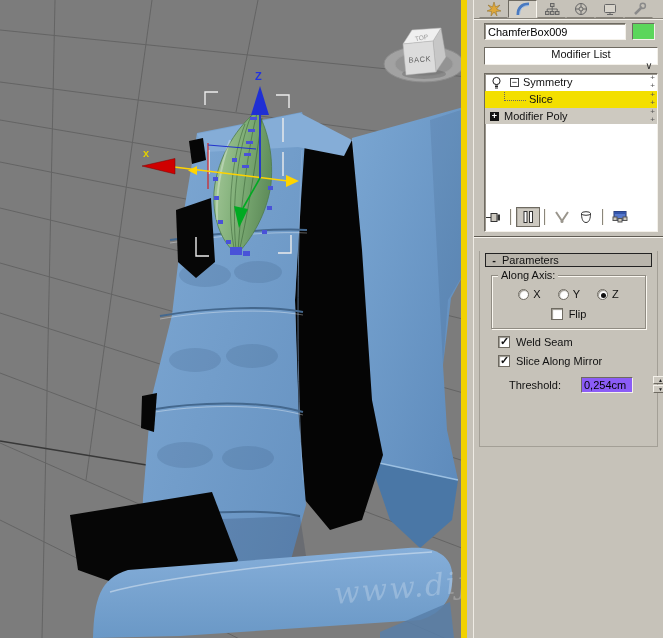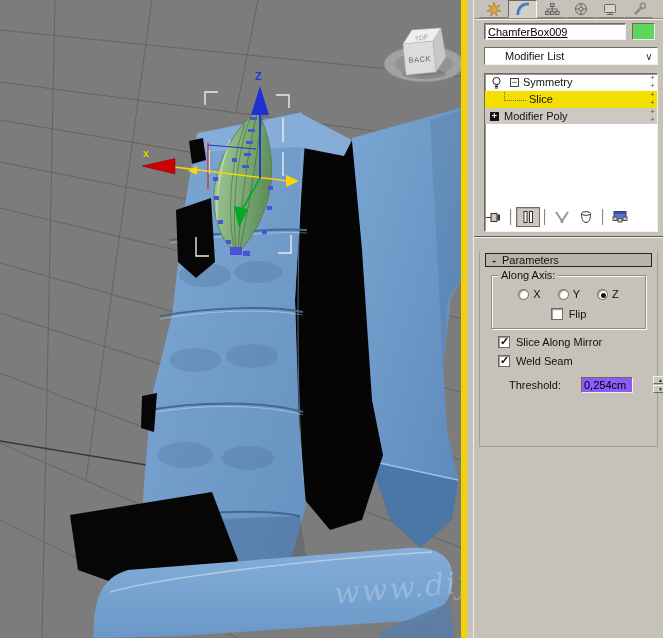--- a/index.html
+++ b/index.html
@@ -7,23 +7,23 @@
   .screen{position:relative;width:663px;height:638px;overflow:hidden;font-family:"Liberation Sans",sans-serif;background:#c6c2b9;}
   
   .viewport{position:absolute;left:0;top:0;width:467px;height:638px;background:#7c7c7c;overflow:hidden;border-right:6px solid #f2d200;}
   .viewport svg{display:block;}
   
   .panel{position:absolute;left:473px;top:0;width:190px;height:638px;background:#c6c2b9;border-left:1px solid #efece5;font-size:11px;color:#111;}
   .tabs{position:absolute;left:5px;top:0;height:18px;display:flex;}
   .tab{width:29px;height:18px;display:flex;align-items:center;justify-content:center;border:1px solid #c6c2b9;border-bottom:1px solid #88847b;}
   .tab.active{background:#d3cfc6;border-color:#6e6a61 #fbf8f1 #d3cfc6 #6e6a61;}
   .tabline{position:absolute;left:0;top:18px;width:190px;border-top:1px solid #88847b;border-bottom:1px solid #f5f2eb;}
-  .namefield{position:absolute;left:10px;top:23px;width:142px;height:17px;background:#fff;border:1px solid;border-color:#6e6a61 #f4f1ea #f4f1ea #6e6a61;box-shadow:inset 1px 1px 0 #9a968d;font:11px "Liberation Sans",sans-serif;padding:0 3px;color:#000;text-decoration:underline;}
+  .namefield{position:absolute;left:10px;top:23px;width:142px;height:17px;background:#fff;border:1px solid;border-color:#6e6a61 #f4f1ea #f4f1ea #6e6a61;box-shadow:inset 1px 1px 0 #9a968d;font:11px "Liberation Sans",sans-serif;padding:0 3px;color:#000;}
   .swatch{position:absolute;left:158px;top:23px;width:23px;height:17px;border:1px solid;border-color:#6e6a61 #f4f1ea #f4f1ea #6e6a61;background:#5bd65b;}
-  .combo{position:absolute;left:10px;top:47px;width:174px;height:18px;background:#fff;border:1px solid;border-color:#6e6a61 #f4f1ea #f4f1ea #6e6a61;display:flex;align-items:center;padding-left:20px;}
+  .combo{position:absolute;left:10px;top:47px;width:174px;height:18px;background:#fff;border:1px solid;border-color:#6e6a61 #f4f1ea #f4f1ea #6e6a61;display:flex;align-items:center;padding-left:20px;flex-direction:column;}
   .combo .arrow{margin-left:auto;width:16px;text-align:center;color:#333;font-size:10px;}
   .stack{position:absolute;left:10px;top:73px;width:174px;height:159px;background:#fff;border:1px solid;border-color:#6e6a61 #f4f1ea #f4f1ea #6e6a61;box-shadow:inset 1px 1px 0 #9a968d;overflow:hidden;}
   .srow{position:relative;height:17px;line-height:17px;display:flex;align-items:center;padding-left:5px;white-space:nowrap;}
   .srow .plus-marks{position:absolute;right:2px;top:0;font-size:8px;color:#555;line-height:8px;text-align:right;}
   .srow.sel{background:#f3df00;}
   .srow.gray{background:#cdc9c0;height:16px;line-height:16px;}
   .expbox{width:9px;height:9px;border:1px solid #444;background:#fff;font-size:9px;line-height:7px;text-align:center;margin:0 4px 0 6px;color:#000;}
   .plusbox{width:9px;height:9px;background:#111;color:#fff;font-size:9px;line-height:8px;text-align:center;margin-right:5px;font-weight:bold;}
   .dotted-l{width:22px;height:9px;border-left:1px dotted #666;border-bottom:1px dotted #666;margin:0 3px 6px 14px;}
   .stoolbar{position:absolute;left:8px;top:206px;height:22px;display:flex;align-items:center;}
@@ -355,25 +355,25 @@
         <div class="fliprow">
           <label class="checkrow">
             <span class="cbox"></span>
             <span>Flip</span>
           </label>
         </div>
       </div>
 
       <label class="checkrow">
         <span class="cbox on"></span>
-        <span>Slice Along Mirror</span>
+        <span>Weld Seam</span>
       </label>
       <label class="checkrow">
         <span class="cbox on"></span>
-        <span>Weld Seam</span>
+        <span>Slice Along Mirror</span>
       </label>
 
       <div class="threshrow">
         <span class="lbl">Threshold:</span>
         <input class="spinfield" readonly="" value="0,254cm" style="">
         <div class="spinner">
           <button class="spinbtn">▲</button>
           <button class="spinbtn">▼</button>
         </div>
       </div>

